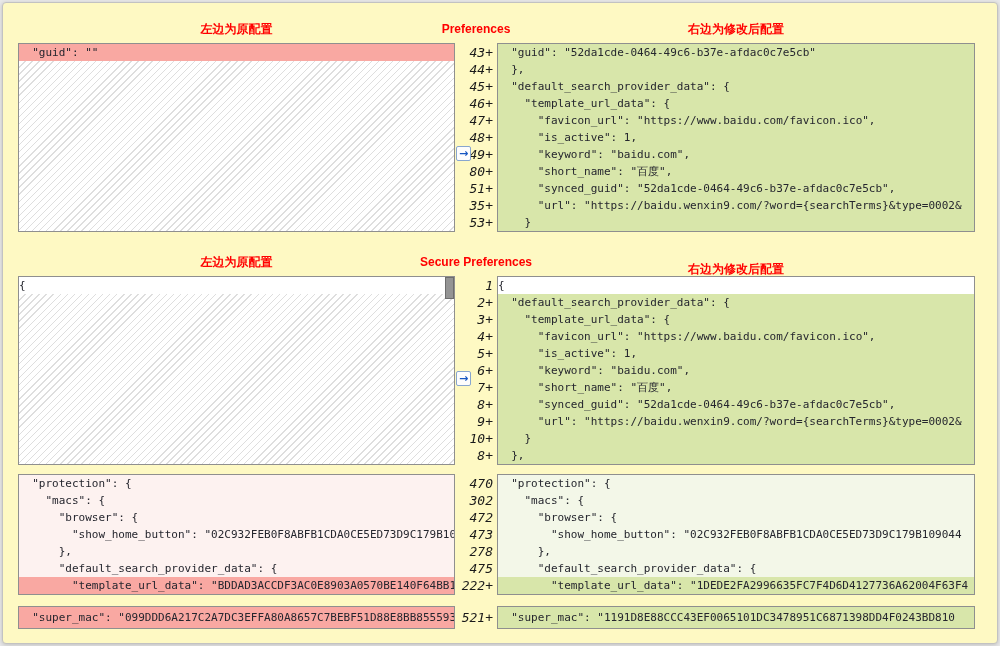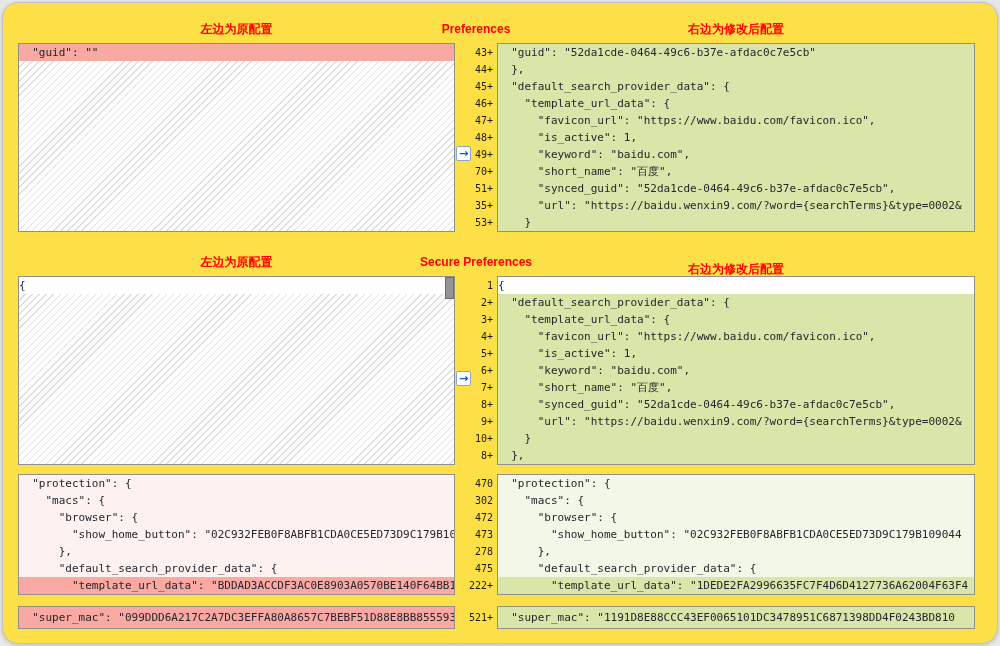--- a/index.html
+++ b/index.html
@@ -1,23 +1,23 @@
 <!DOCTYPE html>
 <html style="--removed-bg: #f9a8a2; --added-bg: #d8e6aa; --removed-pale-bg: #fdf2f0; --added-pale-bg: #f3f7e8; --label-red: #ff0000; --code-text: #25262e; --line-number-text: #1a1a1a; --pane-border: #8f8f8f;"><head>
 <meta charset="utf-8">
 <style>
   * { margin:0; padding:0; box-sizing:border-box; }
   html,body { width:1000px; height:646px; overflow:hidden; }
   body { background:#e8e8e8; font-family:"DejaVu Sans Mono", monospace; }
 
   .frame{
     position:absolute; inset:2px;
-    background:#fde047;
+    background:#fef9c3;
     border:1px solid #c2c2c2;
-    border-radius:16px;
+    border-radius:4px;
     box-shadow:0 1px 4px rgba(0,0,0,.18);
     overflow:hidden;
     padding:12px 22px 0 15px;
   }
 
   .panel{ --rh:17px; }
   .panel + .panel{ margin-top:16px; }
   .panel.tinted{ margin-top:9px; }
   .panel.supermac{ margin-top:11px; }
 
@@ -48,23 +48,24 @@
     flex-direction:column;
     position:relative;
   }
   .gutter{
     position:relative;
     padding:1px 4px 0 0;
     text-align:right;
   }
   .lnum{
     height:var(--rh); line-height:var(--rh);
-    font-size:10px;
+    font-size:13px;
     color:var(--line-number-text,#1a1a1a);
     white-space:nowrap;
+    font-style:italic;
   }
   .row{
     flex:none;
     height:var(--rh); line-height:var(--rh);
     font-size:11px;
     color:var(--code-text,#26262e);
     white-space:pre;
     overflow:hidden;
   }
   .row.removed{ background:var(--removed-bg,#f9a8a2); }
@@ -115,21 +116,21 @@
           <div class="hatch-fill"></div>
         </div>
         <div class="gutter">
           <div class="lnum">43+</div>
           <div class="lnum">44+</div>
           <div class="lnum">45+</div>
           <div class="lnum">46+</div>
           <div class="lnum">47+</div>
           <div class="lnum">48+</div>
           <div class="lnum">49+</div>
-          <div class="lnum">70+</div>
+          <div class="lnum">80+</div>
           <div class="lnum">51+</div>
           <div class="lnum">35+</div>
           <div class="lnum">53+</div>
           <div class="merge-btn" style="top: 103px;">→</div>
         </div>
         <div class="pane right-pane">
           <div class="row added"><span>  "guid": "52da1cde-0464-49c6-b37e-afdac0c7e5cb"</span></div>
           <div class="row added"><span>  },</span></div>
           <div class="row added"><span>  "default_search_provider_data": {</span></div>
           <div class="row added"><span>    "template_url_data": {</span></div>

